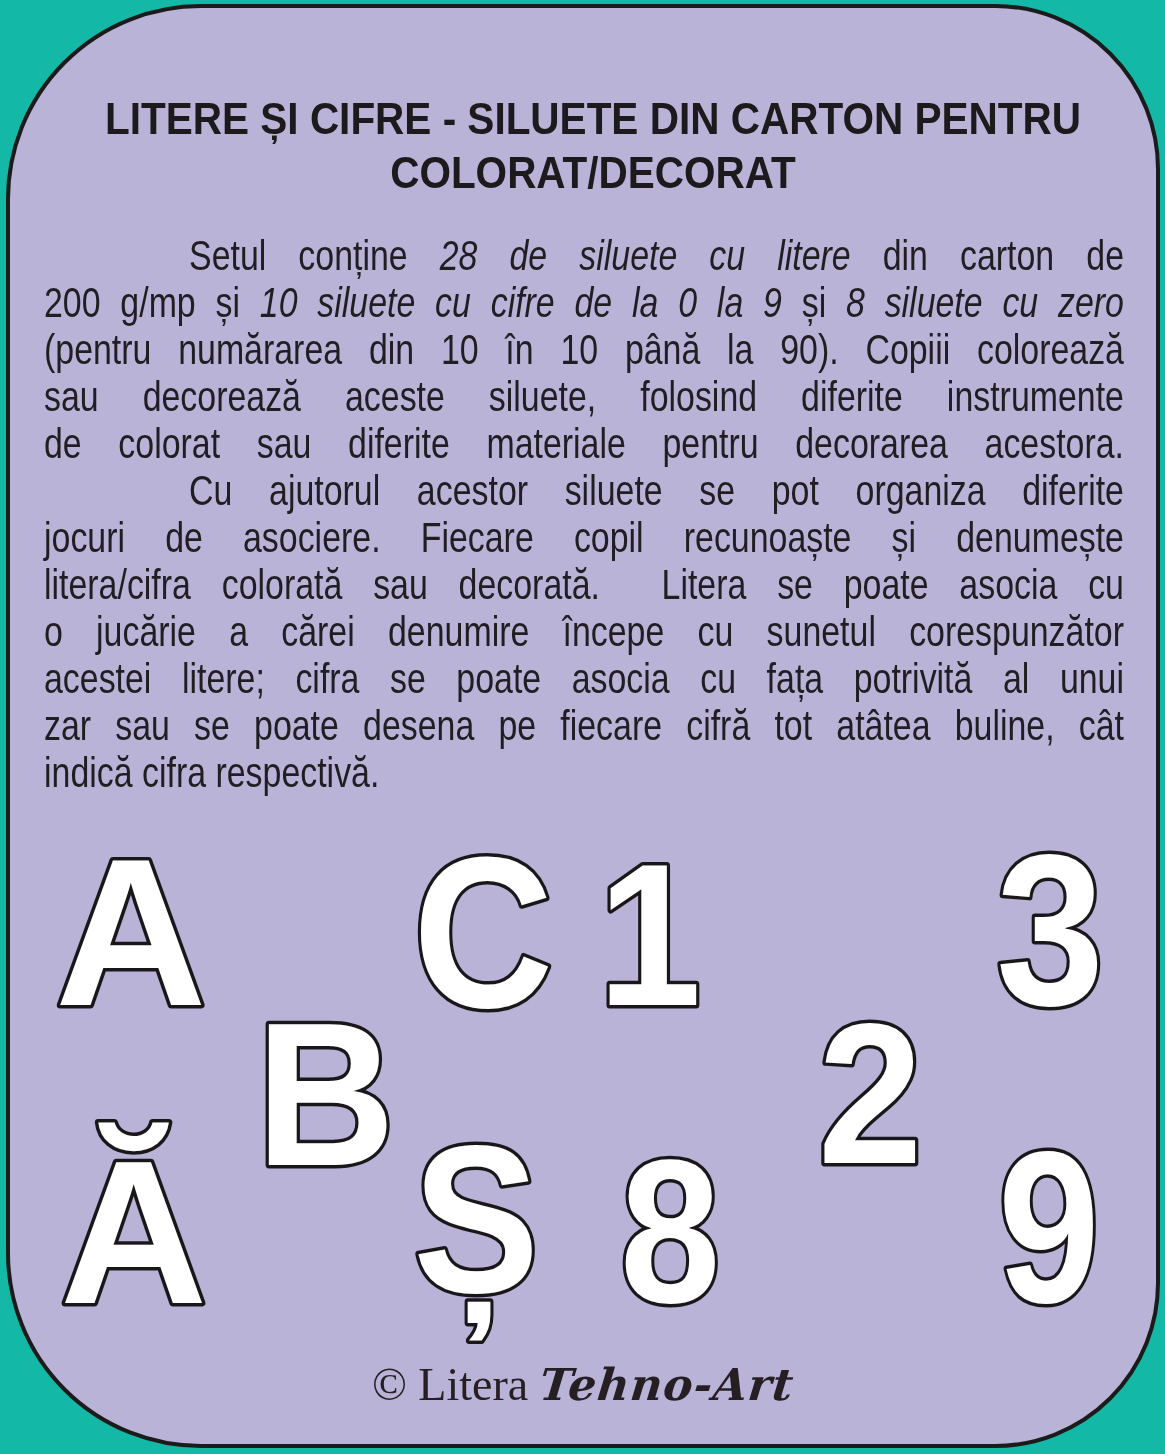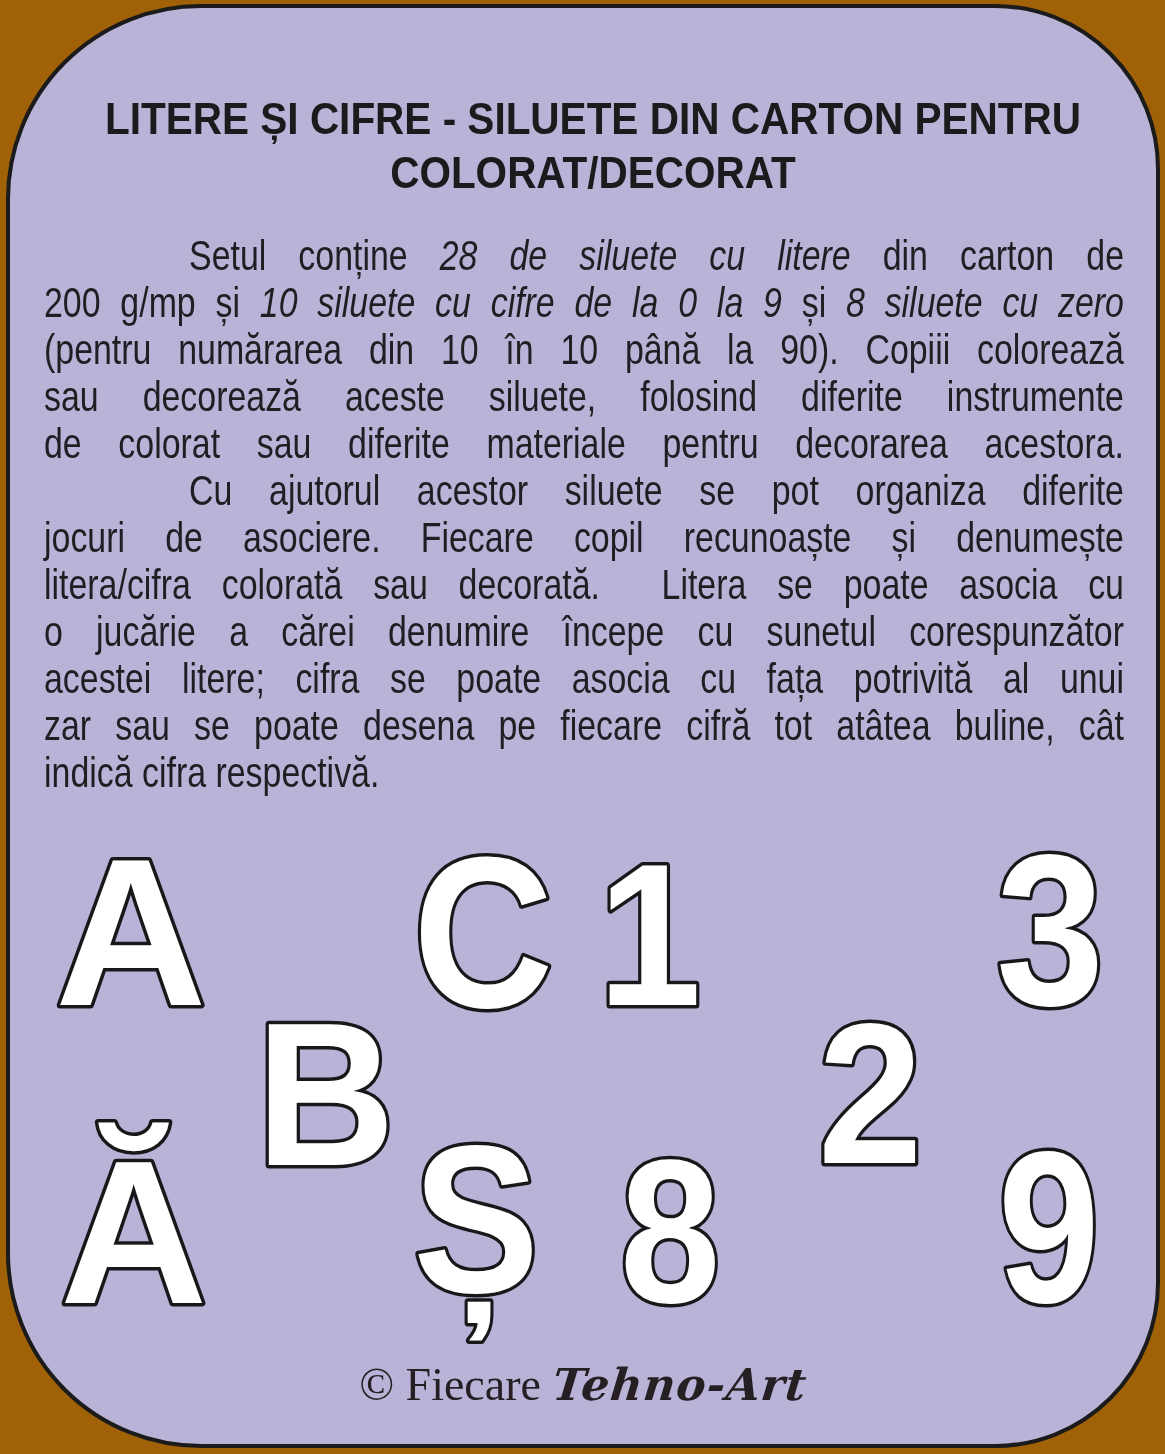--- a/index.html
+++ b/index.html
@@ -1,16 +1,16 @@
 <!DOCTYPE html>
 <html><head>
 <meta charset="utf-8">
 <style>
   html,body{margin:0;padding:0;background:#ffffff;}
-  .page{position:relative;width:1165px;height:1454px;background:#a16207;overflow:hidden;
+  .page{position:relative;width:1165px;height:1454px;background:#14b8a6;overflow:hidden;
         font-family:"Liberation Sans",sans-serif;}
   .card{position:absolute;left:6px;top:4px;width:1146px;height:1436px;
         background:#b9b3d7;border:4px solid #1b1b1b;
         border-radius:195px 165px 165px 195px;}
   
   .title{position:absolute;left:-64px;top:84px;width:1294px;
          transform:scaleX(0.90);transform-origin:647px 0;
          text-align:center;font-weight:700;font-size:45px;line-height:54px;
          color:#1d1a1e;letter-spacing:0px;}
   
@@ -54,21 +54,21 @@
       <div class="ln indent">Cu ajutorul acestor siluete se pot organiza diferite</div>
       <div class="ln">jocuri de asociere. Fiecare copil recunoaște și denumește</div>
       <div class="ln">litera/cifra colorată sau decorată.&nbsp; Litera se poate asocia cu</div>
       <div class="ln">o jucărie a cărei denumire începe cu sunetul corespunzător</div>
       <div class="ln">acestei litere; cifra se poate asocia cu fața potrivită al unui</div>
       <div class="ln">zar sau se poate desena pe fiecare cifră tot atâtea buline, cât</div>
       <div class="ln lastline">indică cifra respectivă.</div>
     </div>
 
     <div class="footer">
-      <span class="copyright">© Fiecare</span><span class="brand">Tehno-Art</span>
+      <span class="copyright">© Litera</span><span class="brand">Tehno-Art</span>
     </div>
   </div>
 
   <svg class="glyphs" viewBox="0 0 1165 1454" xmlns="http://www.w3.org/2000/svg">
     <text class="glyph" font-size="210" transform="translate(55 1005)">A</text>
     <text class="glyph" font-size="216" transform="translate(413 1007) scale(0.90 1)">C</text>
     <text class="glyph" font-size="202" transform="translate(598 1005) scale(0.92 1)">1</text>
     <text class="glyph" font-size="216" transform="translate(996 1005) scale(0.90 1)">3</text>
     <text class="glyph" font-size="205" transform="translate(256 1165) scale(0.94 1)">B</text>
     <text class="glyph" font-size="200" transform="translate(818 1163) scale(0.94 1)">2</text>

